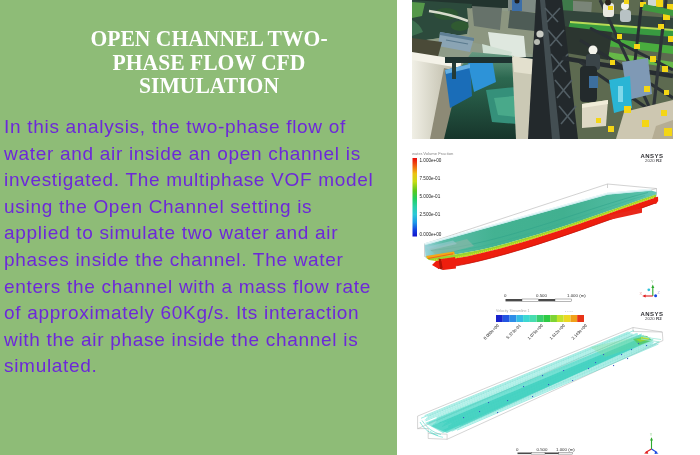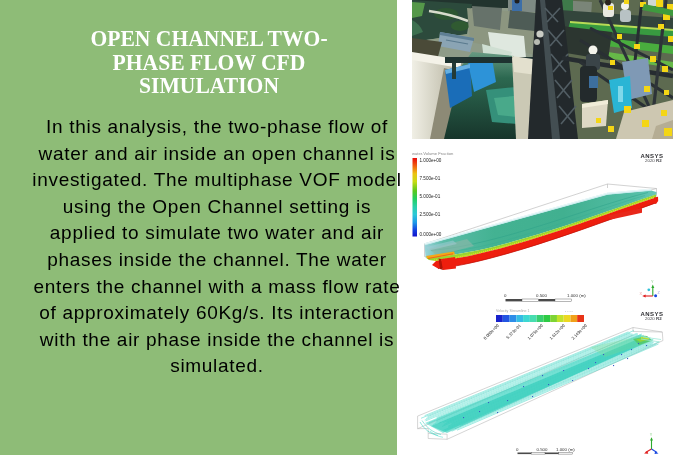--- a/index.html
+++ b/index.html
@@ -1,22 +1,22 @@
 <!DOCTYPE html>
 <html><head>
 <meta charset="utf-8">
 <style>
 html,body{margin:0;padding:0}
 body{width:700px;height:455px;position:relative;background:#ffffff;overflow:hidden;font-family:"Liberation Sans",sans-serif}
 .green{position:absolute;left:0;top:0;width:397px;height:455px;background:#8ebc77}
 .title{position:absolute;left:20px;top:27px;width:378px;text-align:center;
   font-family:"Liberation Serif",serif;font-weight:bold;font-size:24px;line-height:23.5px;
   color:#ffffff;transform:scaleX(0.9)}
-.para{position:absolute;left:16px;top:114px;width:402px;text-align:center;
-  font-size:19px;line-height:26.6px;color:#000000;letter-spacing:0.7px}
+.para{position:absolute;left:4px;top:114px;width:402px;
+  font-size:19px;line-height:26.6px;color:#6d28d9;letter-spacing:0.7px}
 .img{position:absolute}
 </style>
 </head>
 <body>
 <div class="green"></div>
 <div class="title">OPEN CHANNEL TWO-<br>PHASE FLOW CFD<br>SIMULATION</div>
 <div class="para">In this analysis, the two-phase flow of<br>
 water and air inside an open channel is<br>
 investigated. The multiphase VOF model<br>
 using the Open Channel setting is<br>

